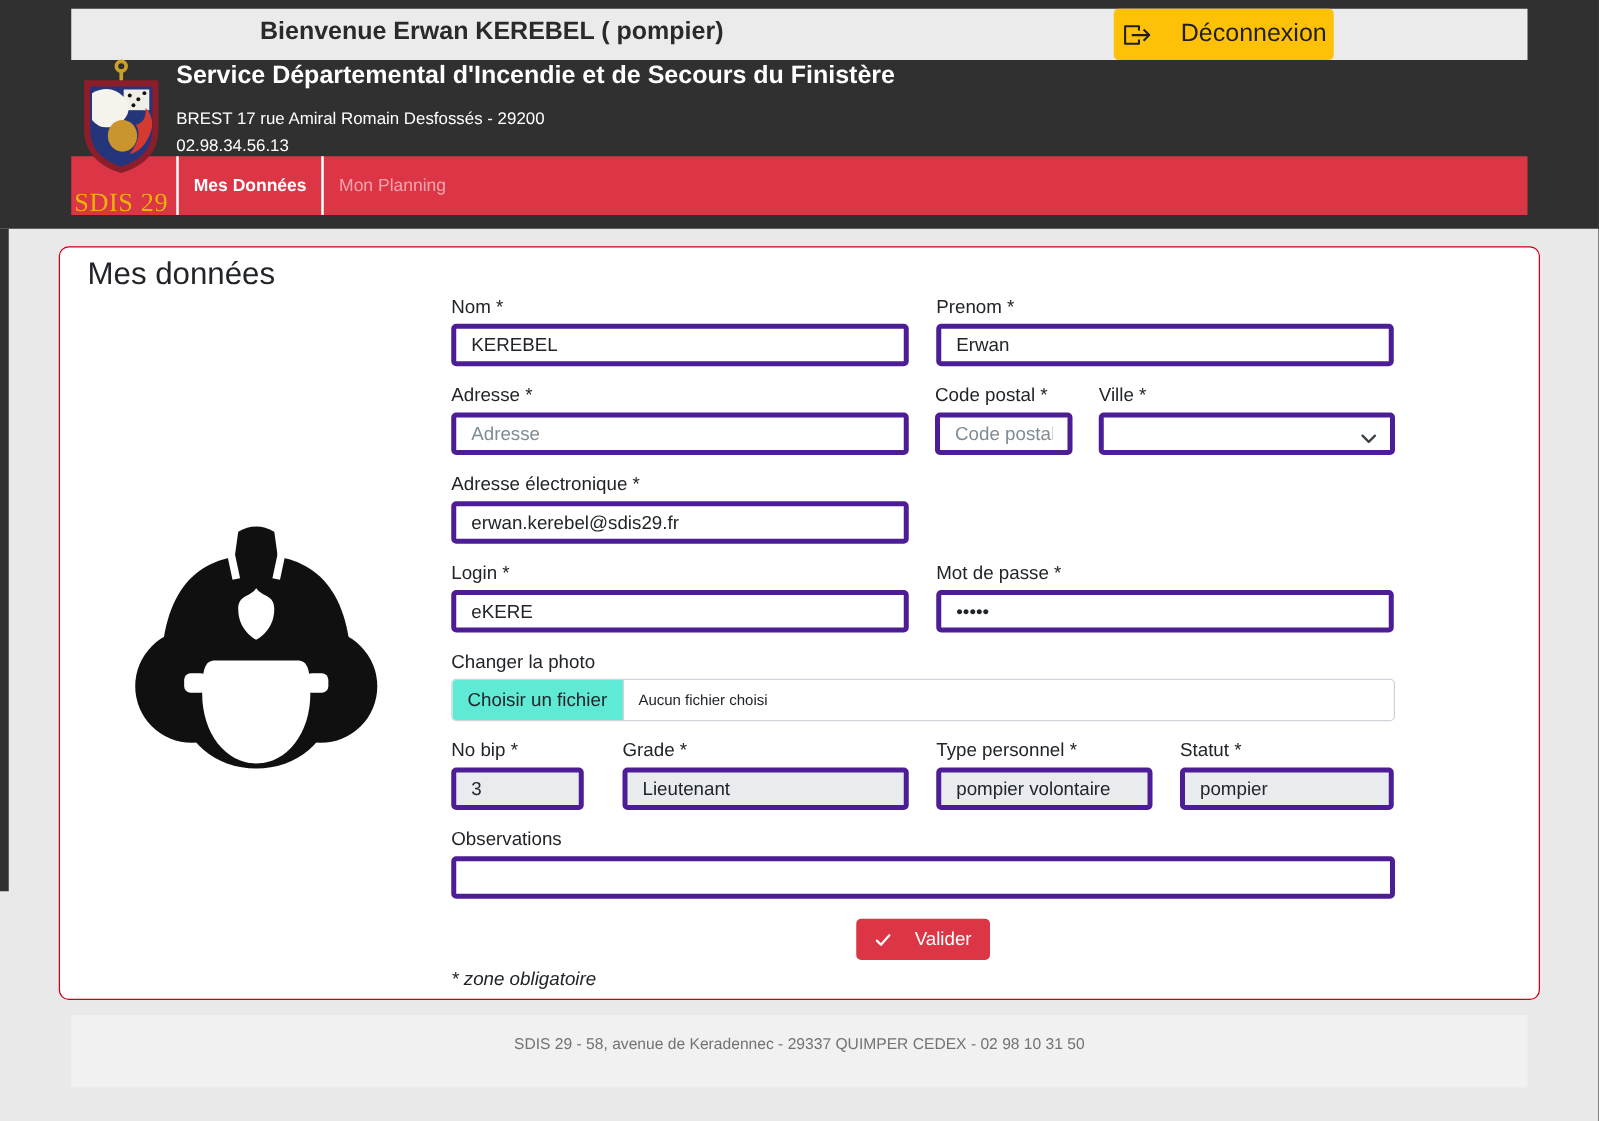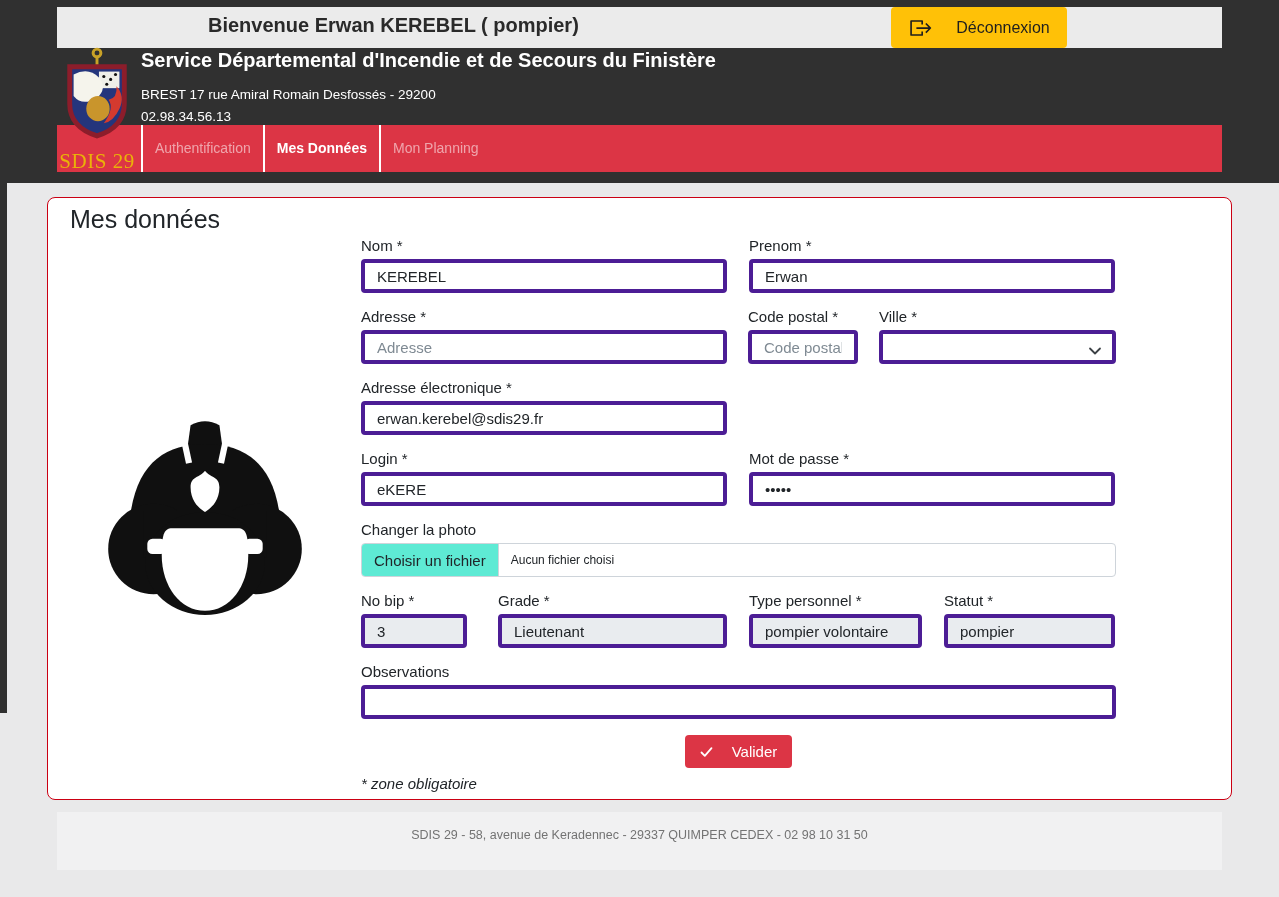--- a/index.html
+++ b/index.html
@@ -8,21 +8,21 @@
     background:#303030; font-family:"Liberation Sans","DejaVu Sans",sans-serif;
   }
 
   
   .welcome-bar { position:absolute; left:57px; top:7px; width:1165px; height:41px; background:#ebebeb; }
   .welcome-text { position:absolute; left:151px; top:7px; font-size:20px; font-weight:600; color:#2a2a2a; white-space:nowrap; }
   .logout-btn {
     position:absolute; left:834px; top:0; width:176px; height:41px;
     background:#ffc107; border:none; border-radius:4px; cursor:pointer;
     display:flex; align-items:center; justify-content:center; gap:24px;
-    font-family:inherit; font-size:16px; color:#1f1f1f;
+    font-family:inherit; font-size:20px; color:#1f1f1f;
   }
 
   
   .brand-logo { position:absolute; left:57px; top:44px; width:80px; height:130px; z-index:4;
     display:flex; flex-direction:column; align-items:center; cursor:pointer; }
   .logo-text { font-family:"Liberation Serif","DejaVu Serif",serif; font-size:21px; color:#eab308; letter-spacing:.5px; margin-top:1px; }
   .org-title { position:absolute; left:141px; top:49px; font-size:20px; font-weight:700; color:#fff; white-space:nowrap; }
   .org-addr  { position:absolute; left:141px; top:87px; font-size:13.5px; color:#fff; white-space:nowrap; }
   .org-phone { position:absolute; left:141px; top:109px; font-size:13.5px; color:#fff; white-space:nowrap; }
 
@@ -113,21 +113,20 @@
         <ellipse cx="41" cy="65" rx="12" ry="13" fill="#c9952c"></ellipse>
       </svg>
     </span>
     <span class="logo-text">SDIS 29</span>
   </div>
   <div class="org-title">Service Départemental d'Incendie et de Secours du Finistère</div>
   <div class="org-addr">BREST 17 rue Amiral Romain Desfossés - 29200</div>
   <div class="org-phone">02.98.34.56.13</div>
 
   <div class="nav">
-    <div class="nav-item">Authentification</div>
     <div class="nav-item active">Mes Données</div>
     <div class="nav-item">Mon Planning</div>
   </div>
 
   <div class="main-panel"></div>
   <div class="dark-strip"></div>
 
   <div class="card">
     <div class="card-title">Mes données</div>
 

